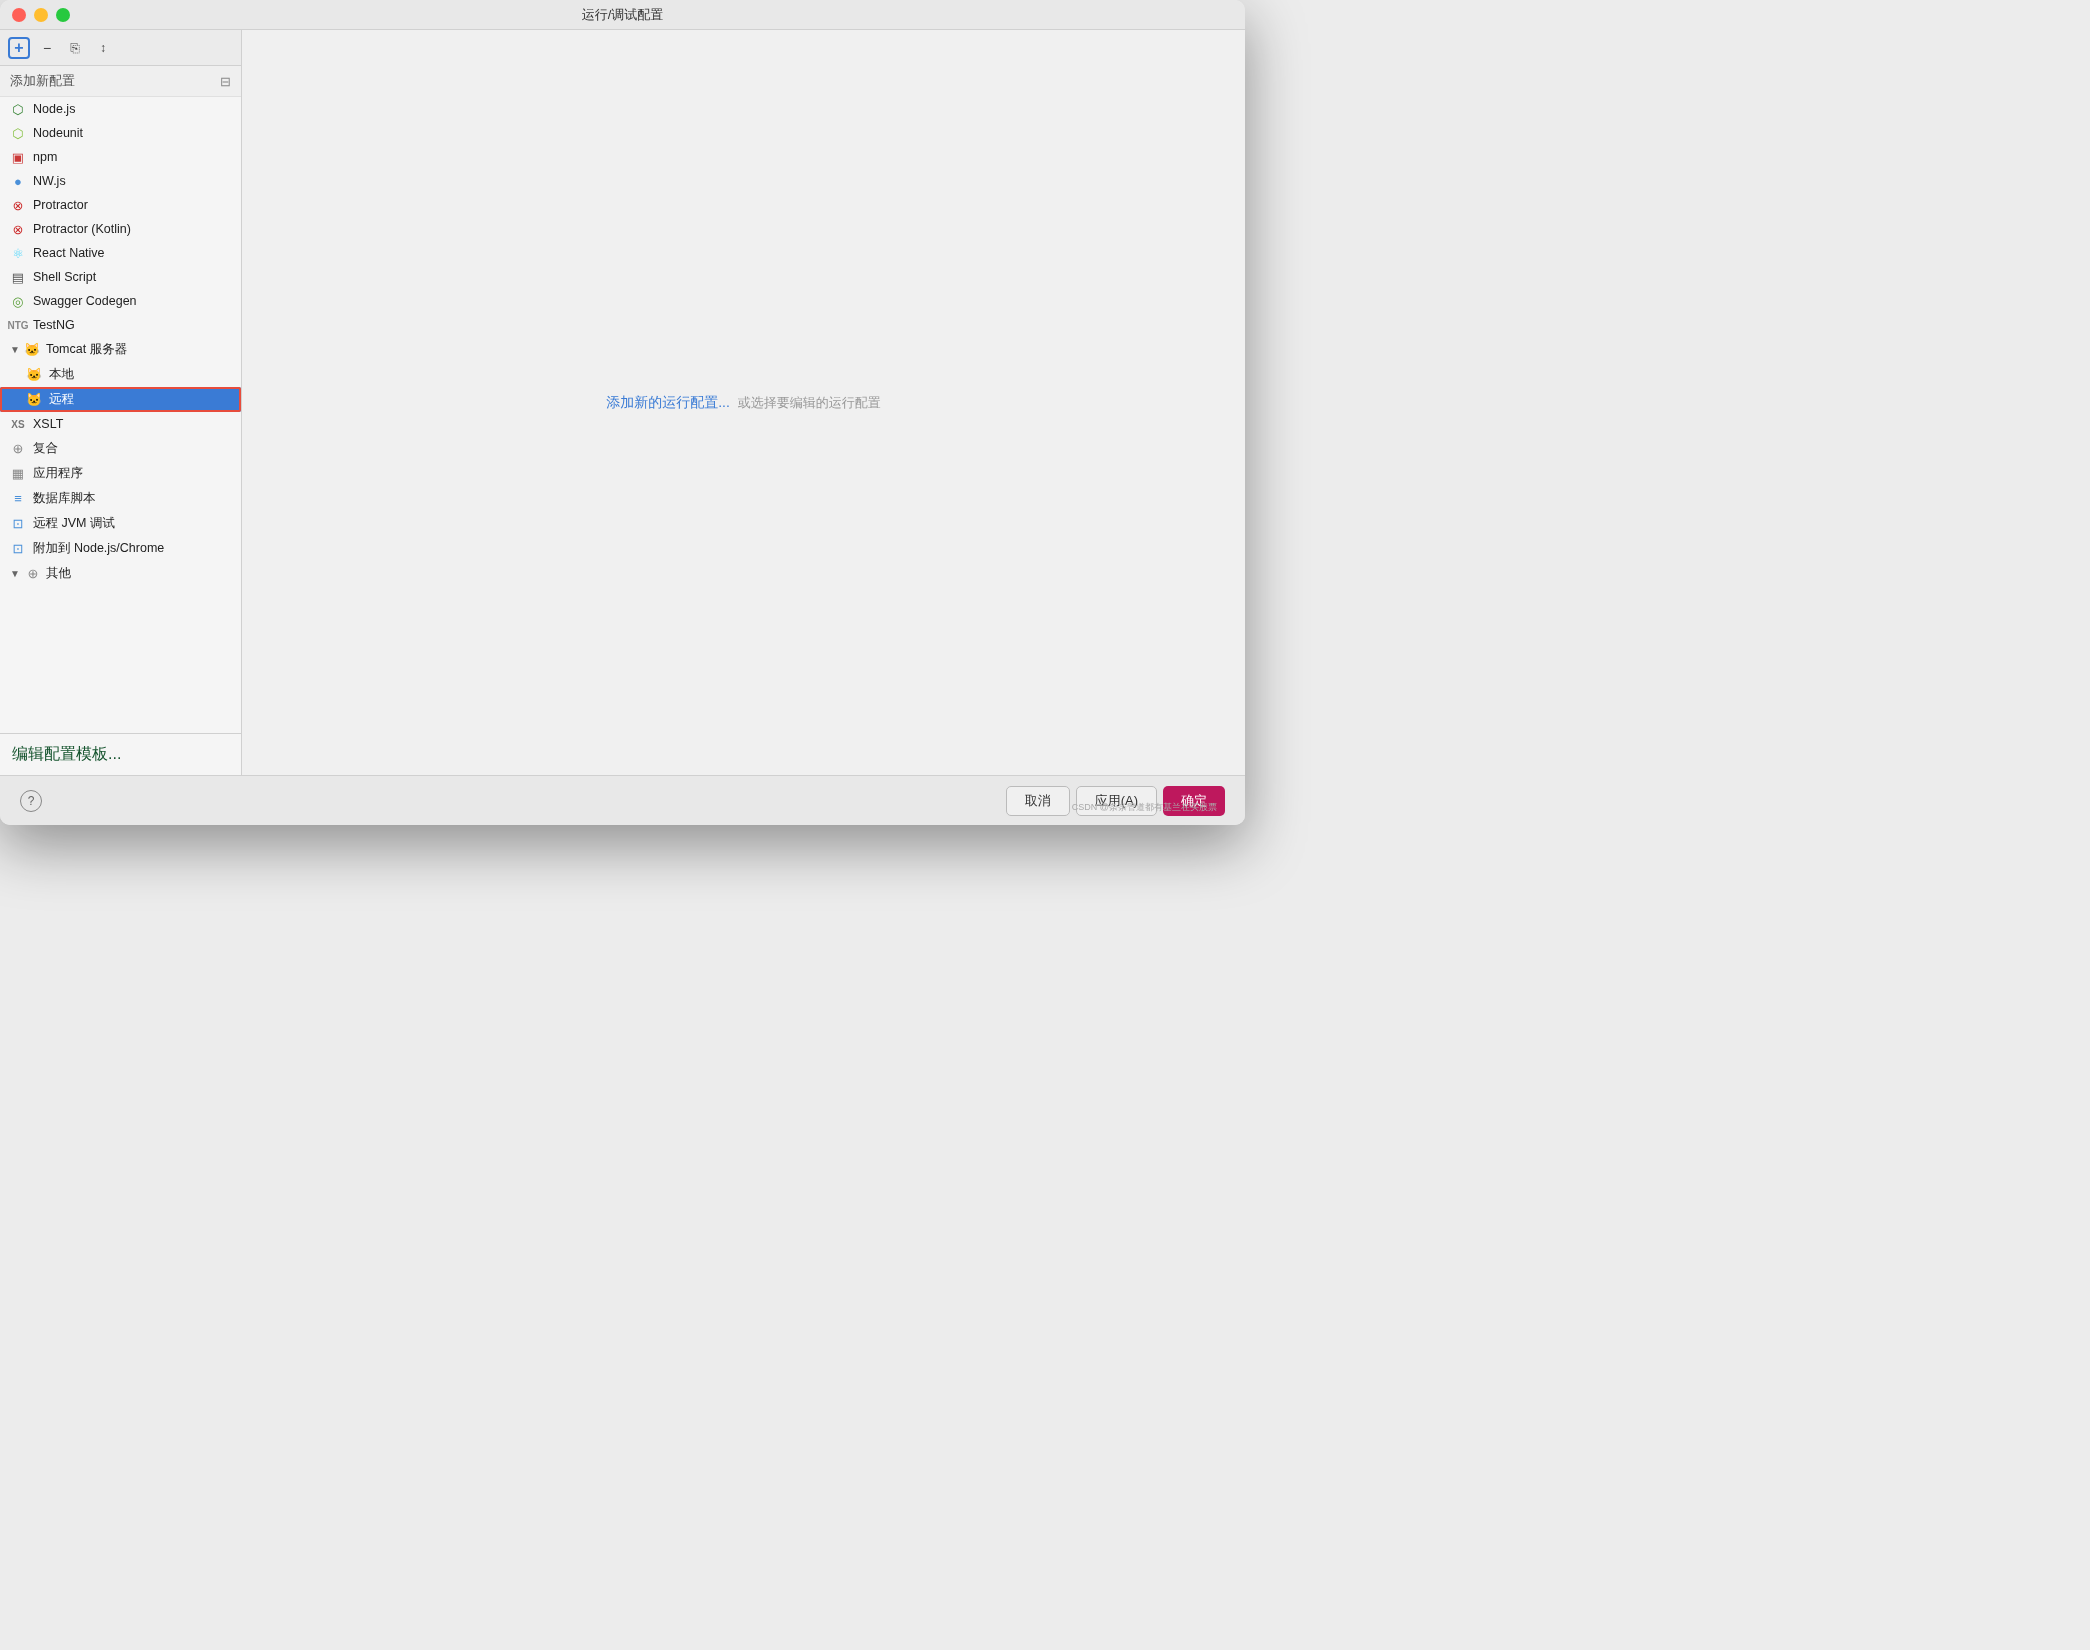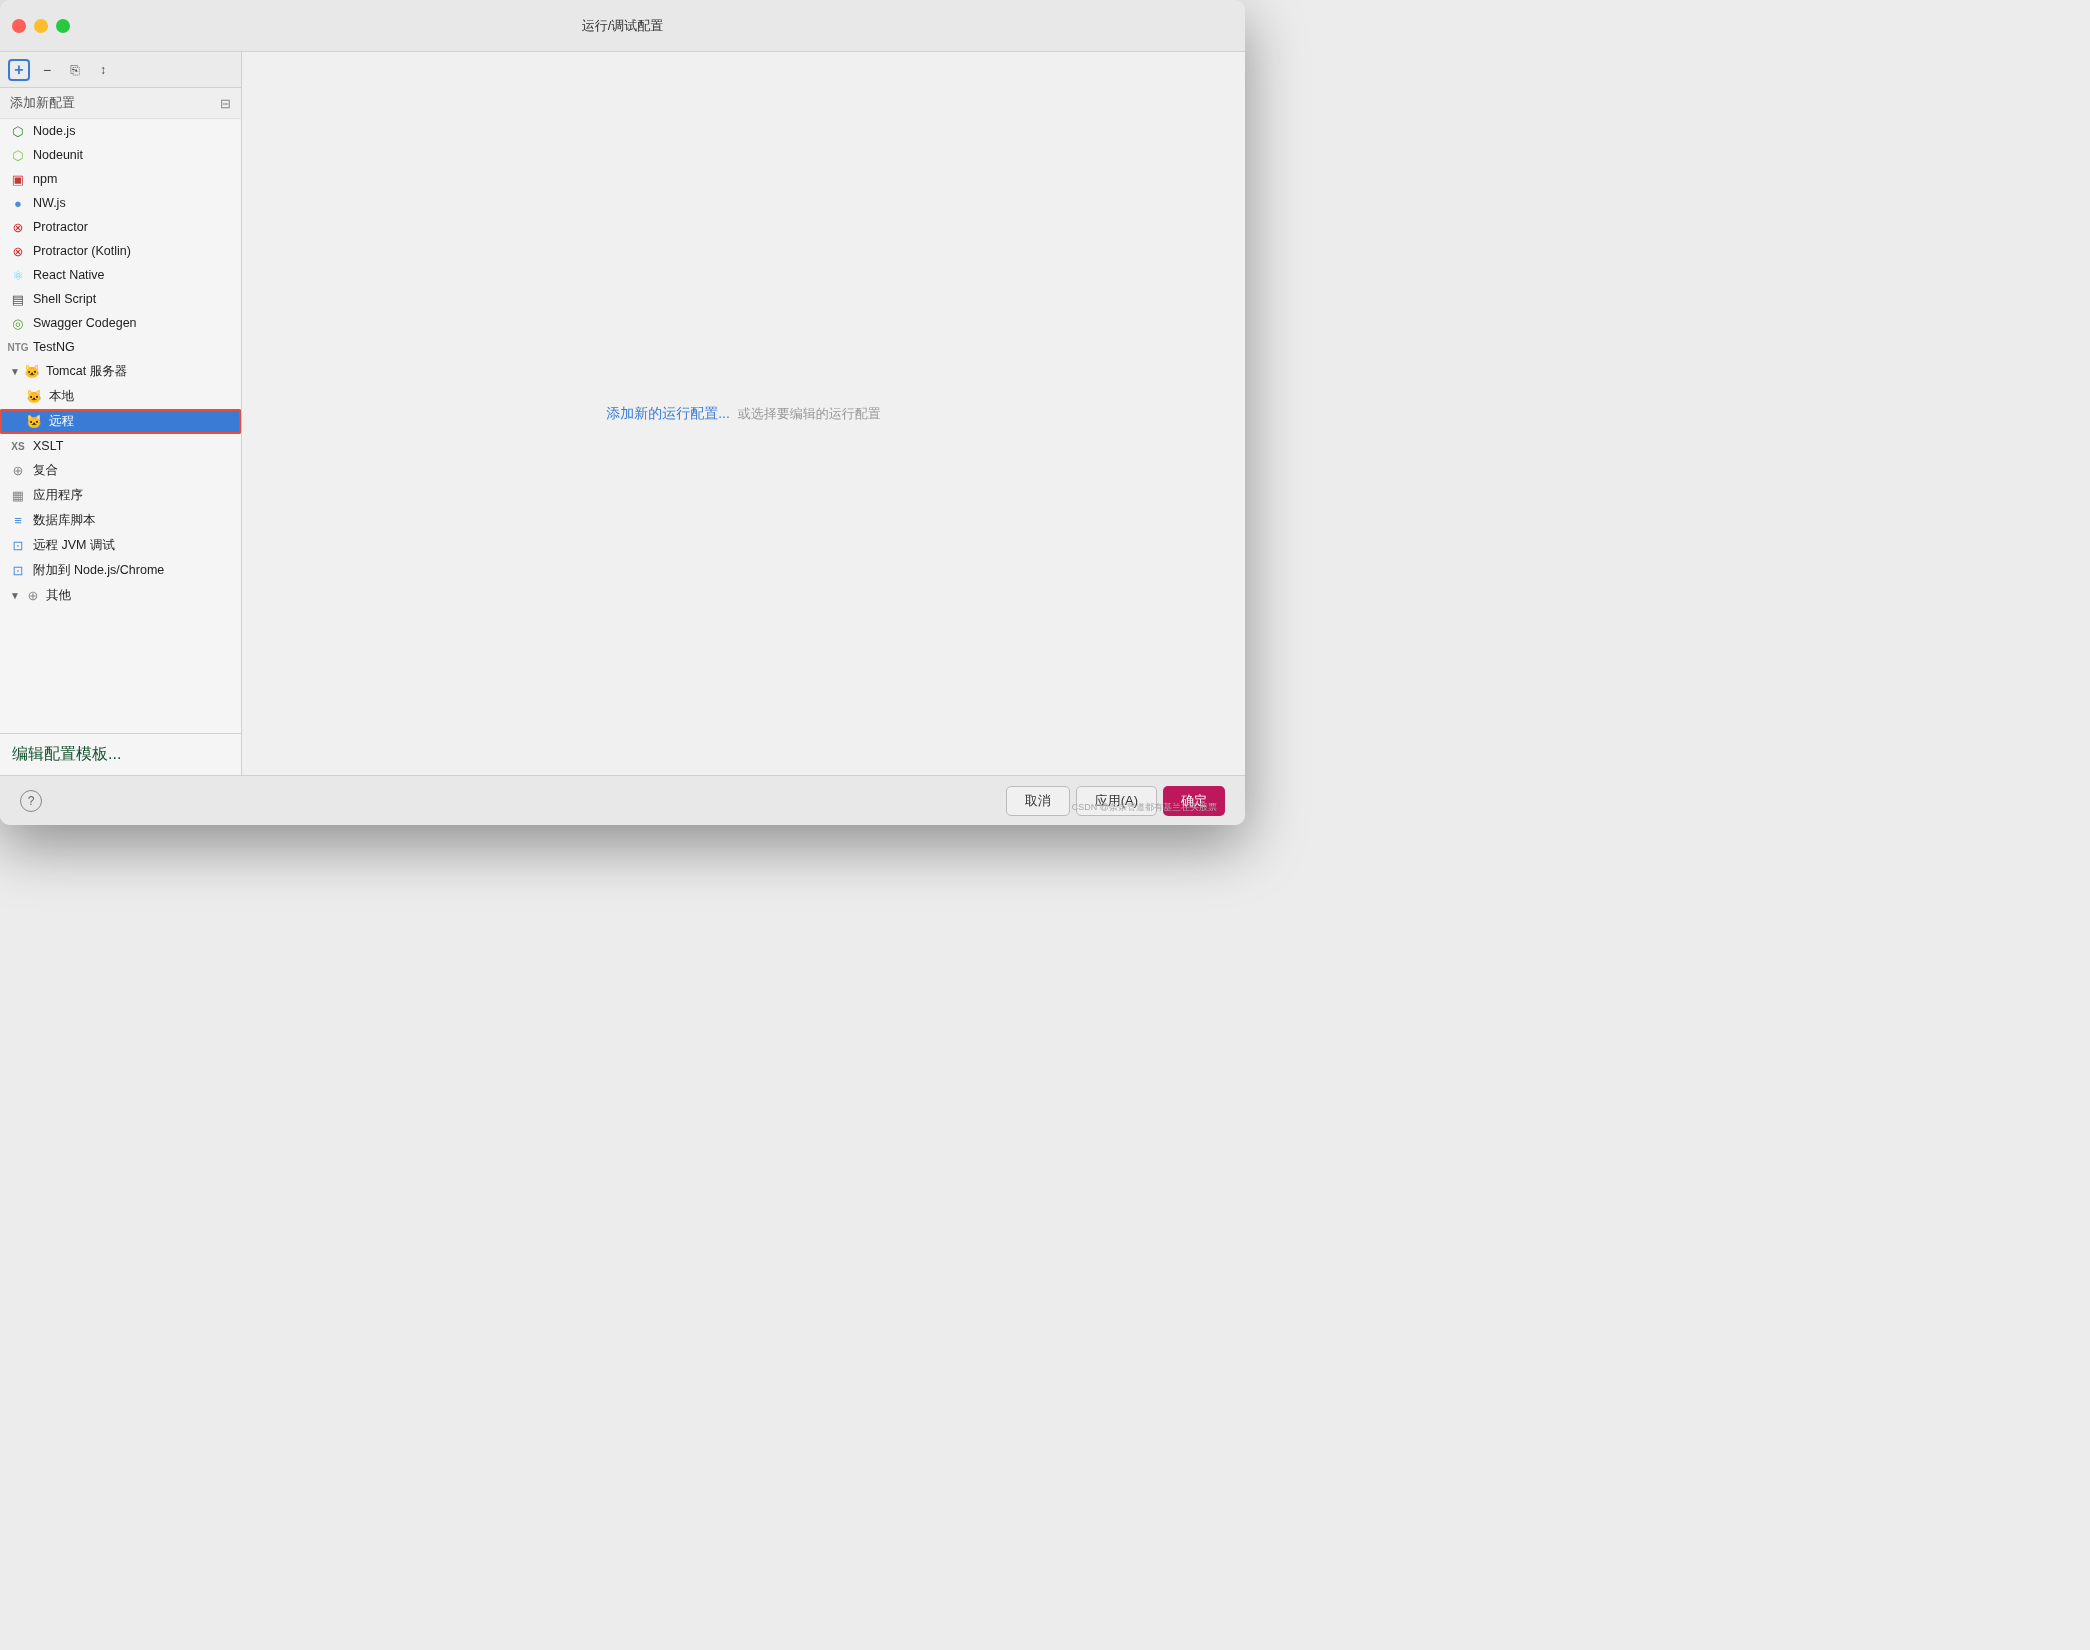--- a/index.html
+++ b/index.html
@@ -11,21 +11,21 @@
       width: 1245px;
       height: 825px;
       border-radius: 10px;
       overflow: hidden;
       box-shadow: 0 20px 60px rgba(0,0,0,0.4);
     }
 
     
     .title-bar {
       background: #e8e8e8;
-      height: 52px;
+      height: 30px;
       display: flex;
       align-items: center;
       justify-content: center;
       position: relative;
       border-bottom: 1px solid #d0d0d0;
       border-radius: 10px 10px 0 0;
       flex-shrink: 0;
     }
     .title-bar-buttons {
       position: absolute;

